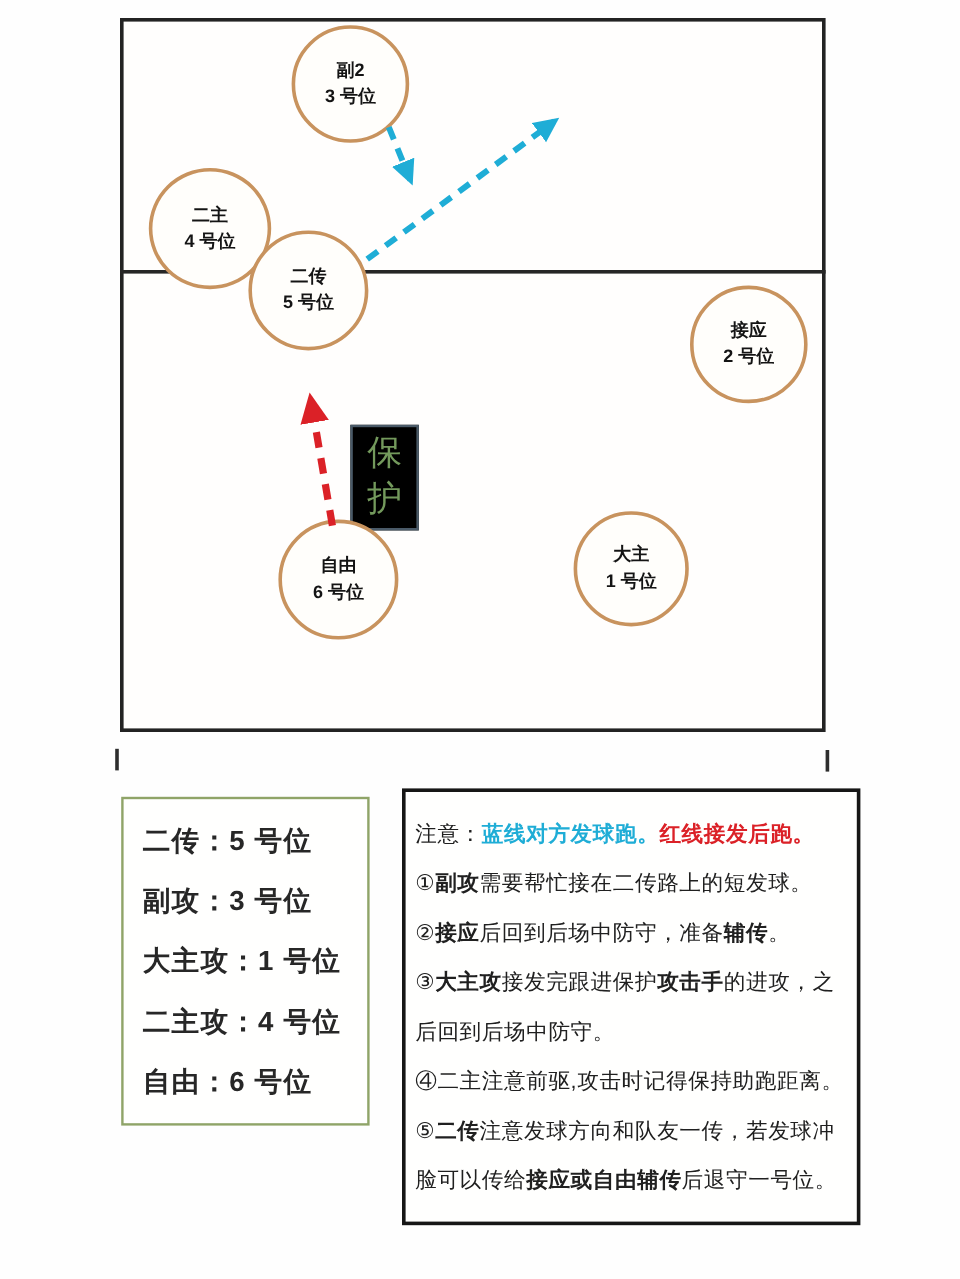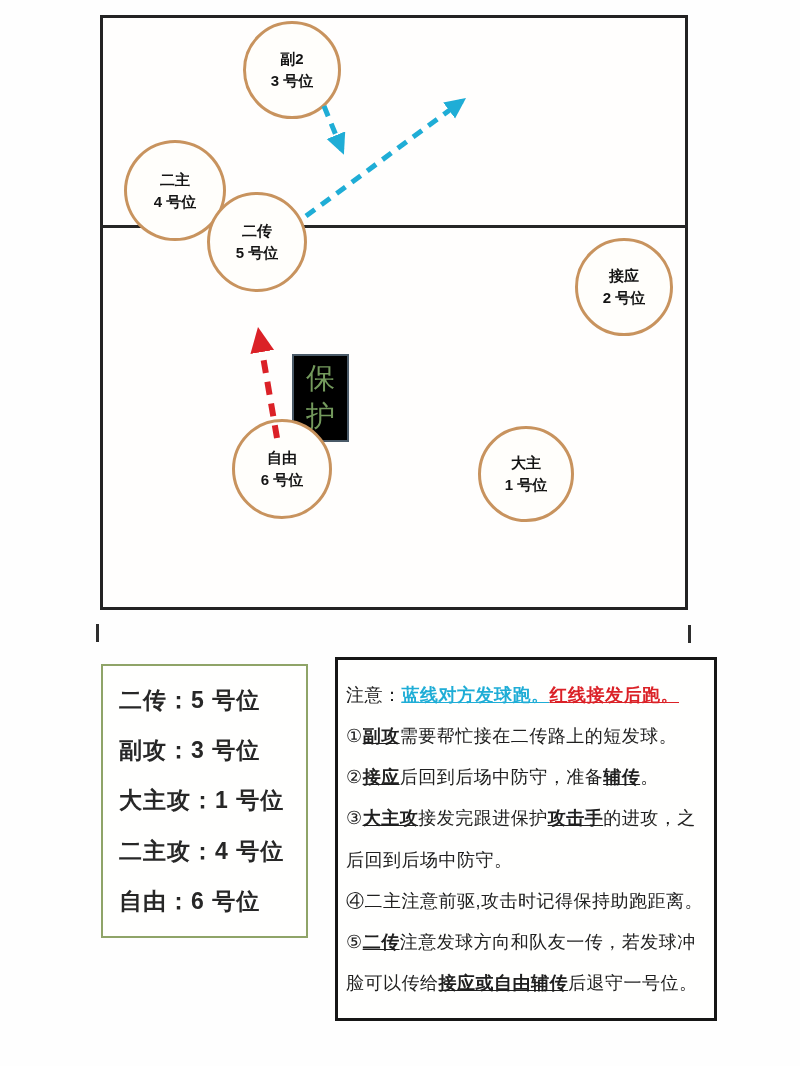--- a/index.html
+++ b/index.html
@@ -56,21 +56,21 @@
     font-weight: bold;
     line-height: 1.45;
     color: #141414;
     z-index: 3;
   }
   .p-fu2     { left: 243px; top: 21px;  width: 98px;  height: 98px; }
   .p-ermain  { left: 124px; top: 140px; width: 102px; height: 101px; }
   .p-erchuan { left: 207px; top: 192px; width: 100px; height: 100px; }
   .p-jieying { left: 575px; top: 238px; width: 98px;  height: 98px; }
   .p-dazhu   { left: 478px; top: 426px; width: 96px;  height: 96px; }
-  .p-ziyou   { left: 232px; top: 419px; width: 100px; height: 100px; align-items: center; }
+  .p-ziyou   { left: 232px; top: 433px; width: 100px; height: 100px; align-items: center; }
 
   
   .protect-box {
     position: absolute;
     left: 292px; top: 354px;
     width: 57px; height: 88px;
     border: 2px solid var(--protect_border, #4a5a68);
     background: #000000;
     display: flex;
     align-items: center;
@@ -132,21 +132,21 @@
     justify-content: space-evenly;
     padding: 6px 8px;
     z-index: 2;
   }
   .note-line {
     font-size: 18px;
     letter-spacing: 0.5px;
     white-space: nowrap;
     color: #202020;
   }
-  .note-line .b { font-weight: bold; text-decoration: underline; }
+  .note-line .b { font-weight: bold; }
   .note-line .c-blue { color: var(--blue, #1fadd6); font-weight: bold; }
   .note-line .c-red  { color: var(--red, #db2127);  font-weight: bold; margin-top: 20px; }
 </style>
 </head>
 <body>
 
 <div class="page">
 
   <div class="court"></div>
   <div class="attack-line"></div>

